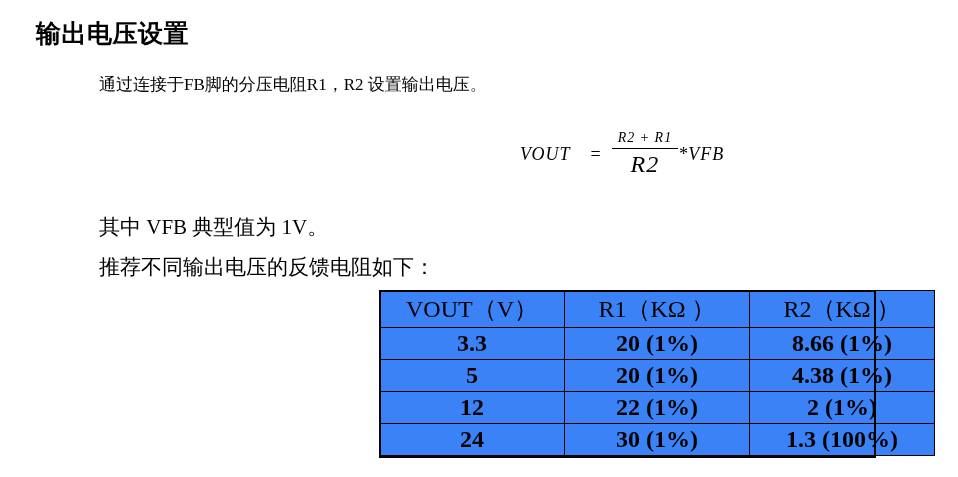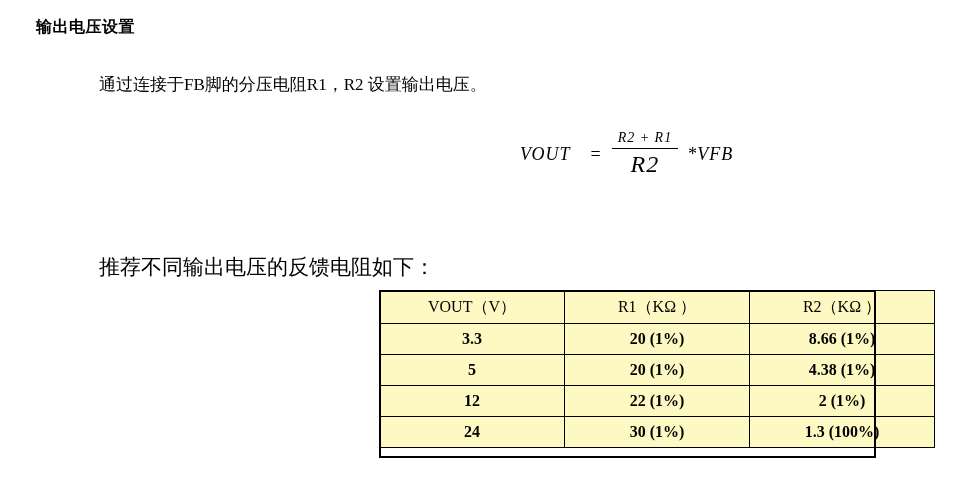--- a/index.html
+++ b/index.html
@@ -17,21 +17,21 @@
   }
   .page {
     position: relative;
     width: 958px;
     height: 477px;
   }
   .section-title {
     position: absolute;
     left: 36px;
     top: 17px;
-    font-size: 16px;
+    font-size: 25px;
     font-weight: bold;
     letter-spacing: 0.5px;
     font-family: "DejaVu Serif", "Liberation Serif", serif;
   }
   .para1 {
     position: absolute;
     left: 99px;
     top: 74px;
     font-size: 17px;
     line-height: 1.35;
@@ -70,21 +70,21 @@
     width: 100%;
     height: 1px;
     background: #000;
   }
   .frac .den {
     padding: 2px 6px 0 6px;
     font-size: 24px;
     letter-spacing: 1px;
   }
   .formula .rhs {
-    margin-left: 9px;
+    margin-left: 0;
     letter-spacing: 1px;
   }
   .para2 {
     position: absolute;
     left: 99px;
     top: 213px;
     font-size: 21px;
     white-space: nowrap;
   }
   .para3 {
@@ -93,22 +93,22 @@
     top: 253px;
     font-size: 21px;
     white-space: nowrap;
     text-align: center;
   }
   table.resistor-table {
     position: absolute;
     left: 379px;
     top: 290px;
     border-collapse: collapse;
-    font-size: 16px;
-    background: #fef9c3;
+    font-size: 24px;
+    background: #3b82f6;
   }
   table.resistor-table th,
   table.resistor-table td {
     border: 1px solid #000;
     text-align: center;
     padding: 2px 6px;
     font-weight: normal;
     font-family: "Liberation Serif", "DejaVu Serif", serif;
   }
   table.resistor-table th {
@@ -143,20 +143,21 @@
     <span class="lhs">VOUT</span>
     <span class="eq">=</span>
     <span class="frac">
       <span class="num">R2 + R1</span>
       <span class="bar"></span>
       <span class="den">R2</span>
     </span>
     <span class="rhs">*VFB</span>
   </div>
 
+  <div class="para2">其中 VFB 典型值为 1V。</div>
 
   <div class="para3">推荐不同输出电压的反馈电阻如下：</div>
 
   <table class="resistor-table">
     <thead>
       <tr>
         <th>VOUT（V）</th>
         <th>R1（KΩ ）</th>
         <th>R2（KΩ ）</th>
       </tr>

